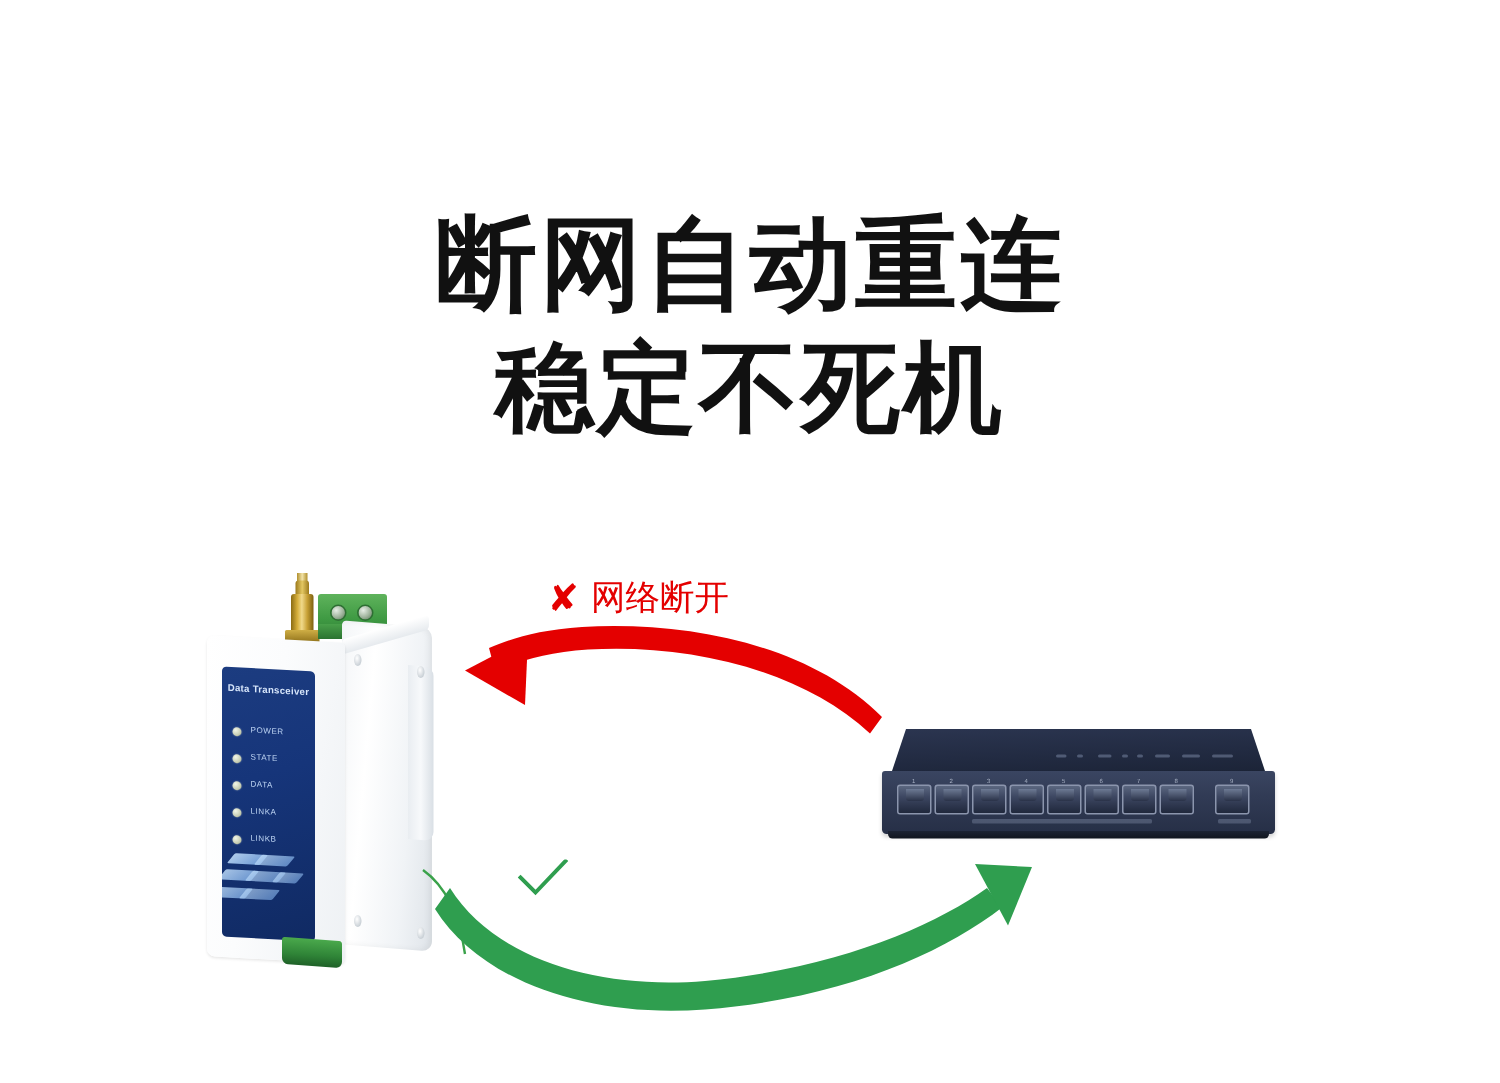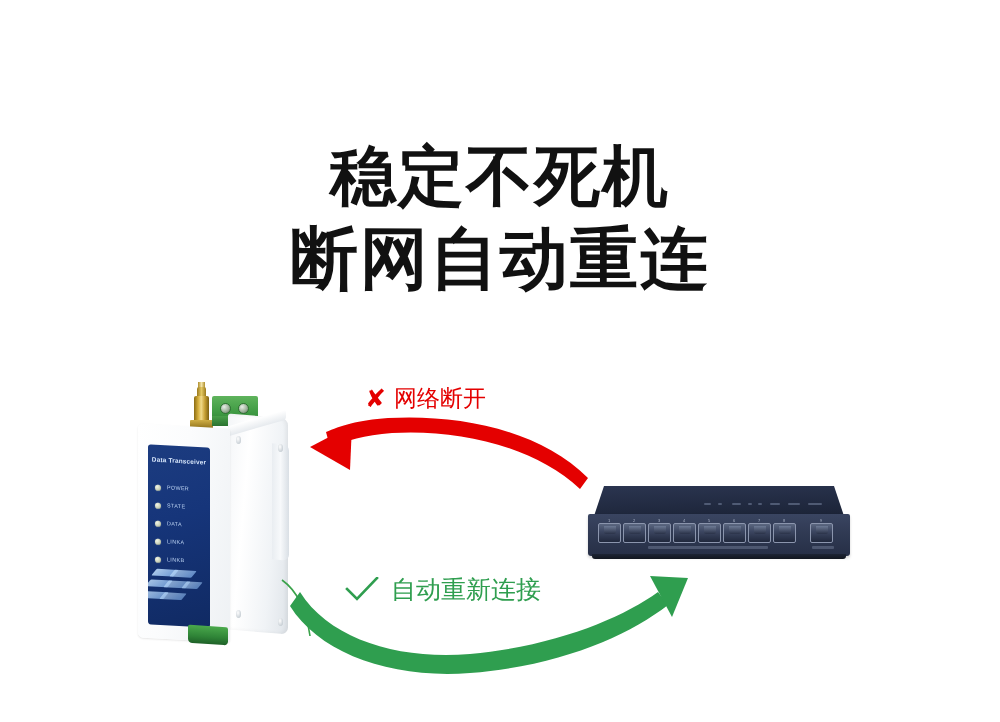--- a/index.html
+++ b/index.html
@@ -257,22 +257,22 @@
     font-family: "DejaVu Sans", "Liberation Sans", sans-serif;
   }
   .lbl-recon .chk-wrap { width: 34px; height: 26px; display: block; }
 </style>
 </head>
 <body>
 
 <div id="stage">
 
   <div class="headline">
+    <span class="ln ln1">断网自动重连</span>
     <span class="ln ln2">稳定不死机</span>
-    <span class="ln ln1">断网自动重连</span>
   </div>
 
   <div id="device">
     <div class="sma-tip"></div>
     <div class="sma-neck"></div>
     <div class="sma-barrel"></div>
     <div class="sma-base"></div>
 
     <div class="term-block">
       <div class="term-screw s1"></div>
@@ -410,16 +410,15 @@
     <span class="x-mark">✘</span>
     <span>网络断开</span>
   </div>
 
   <div class="lbl-recon">
     <span class="chk-wrap">
       <svg viewBox="0 0 34 26" width="34" height="26">
         <path d="M2,12 L12,22 L32,1" stroke="#2f9e4f" stroke-width="2.6" fill="none" stroke-linecap="square"></path>
       </svg>
     </span>
-    <span>自动重新连接</span>
   </div>
 
 </div>
 
 </body></html>

